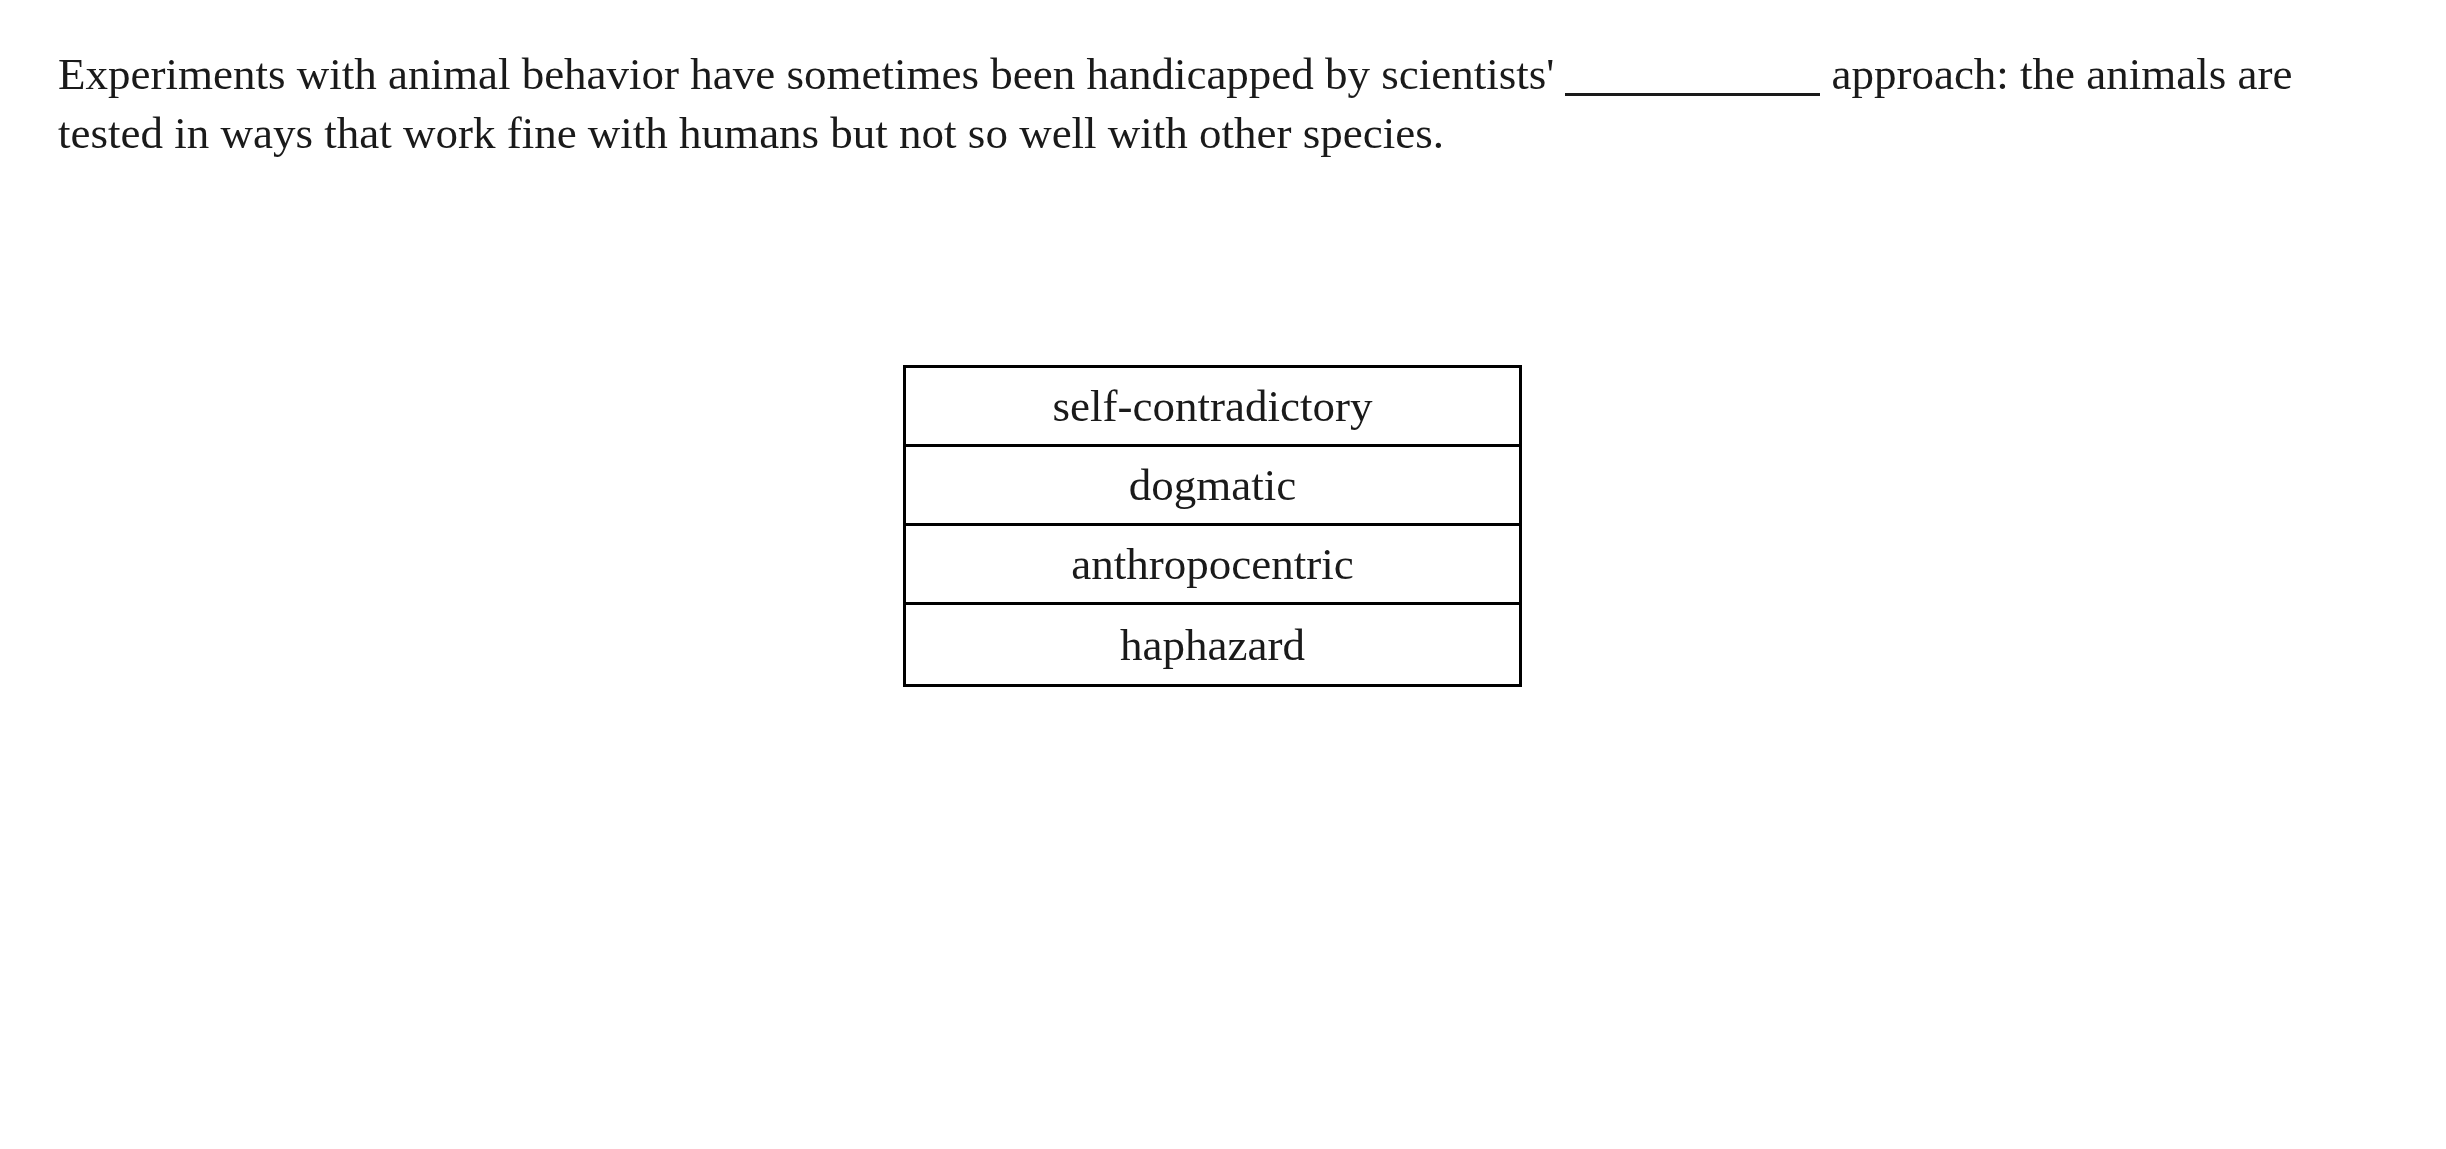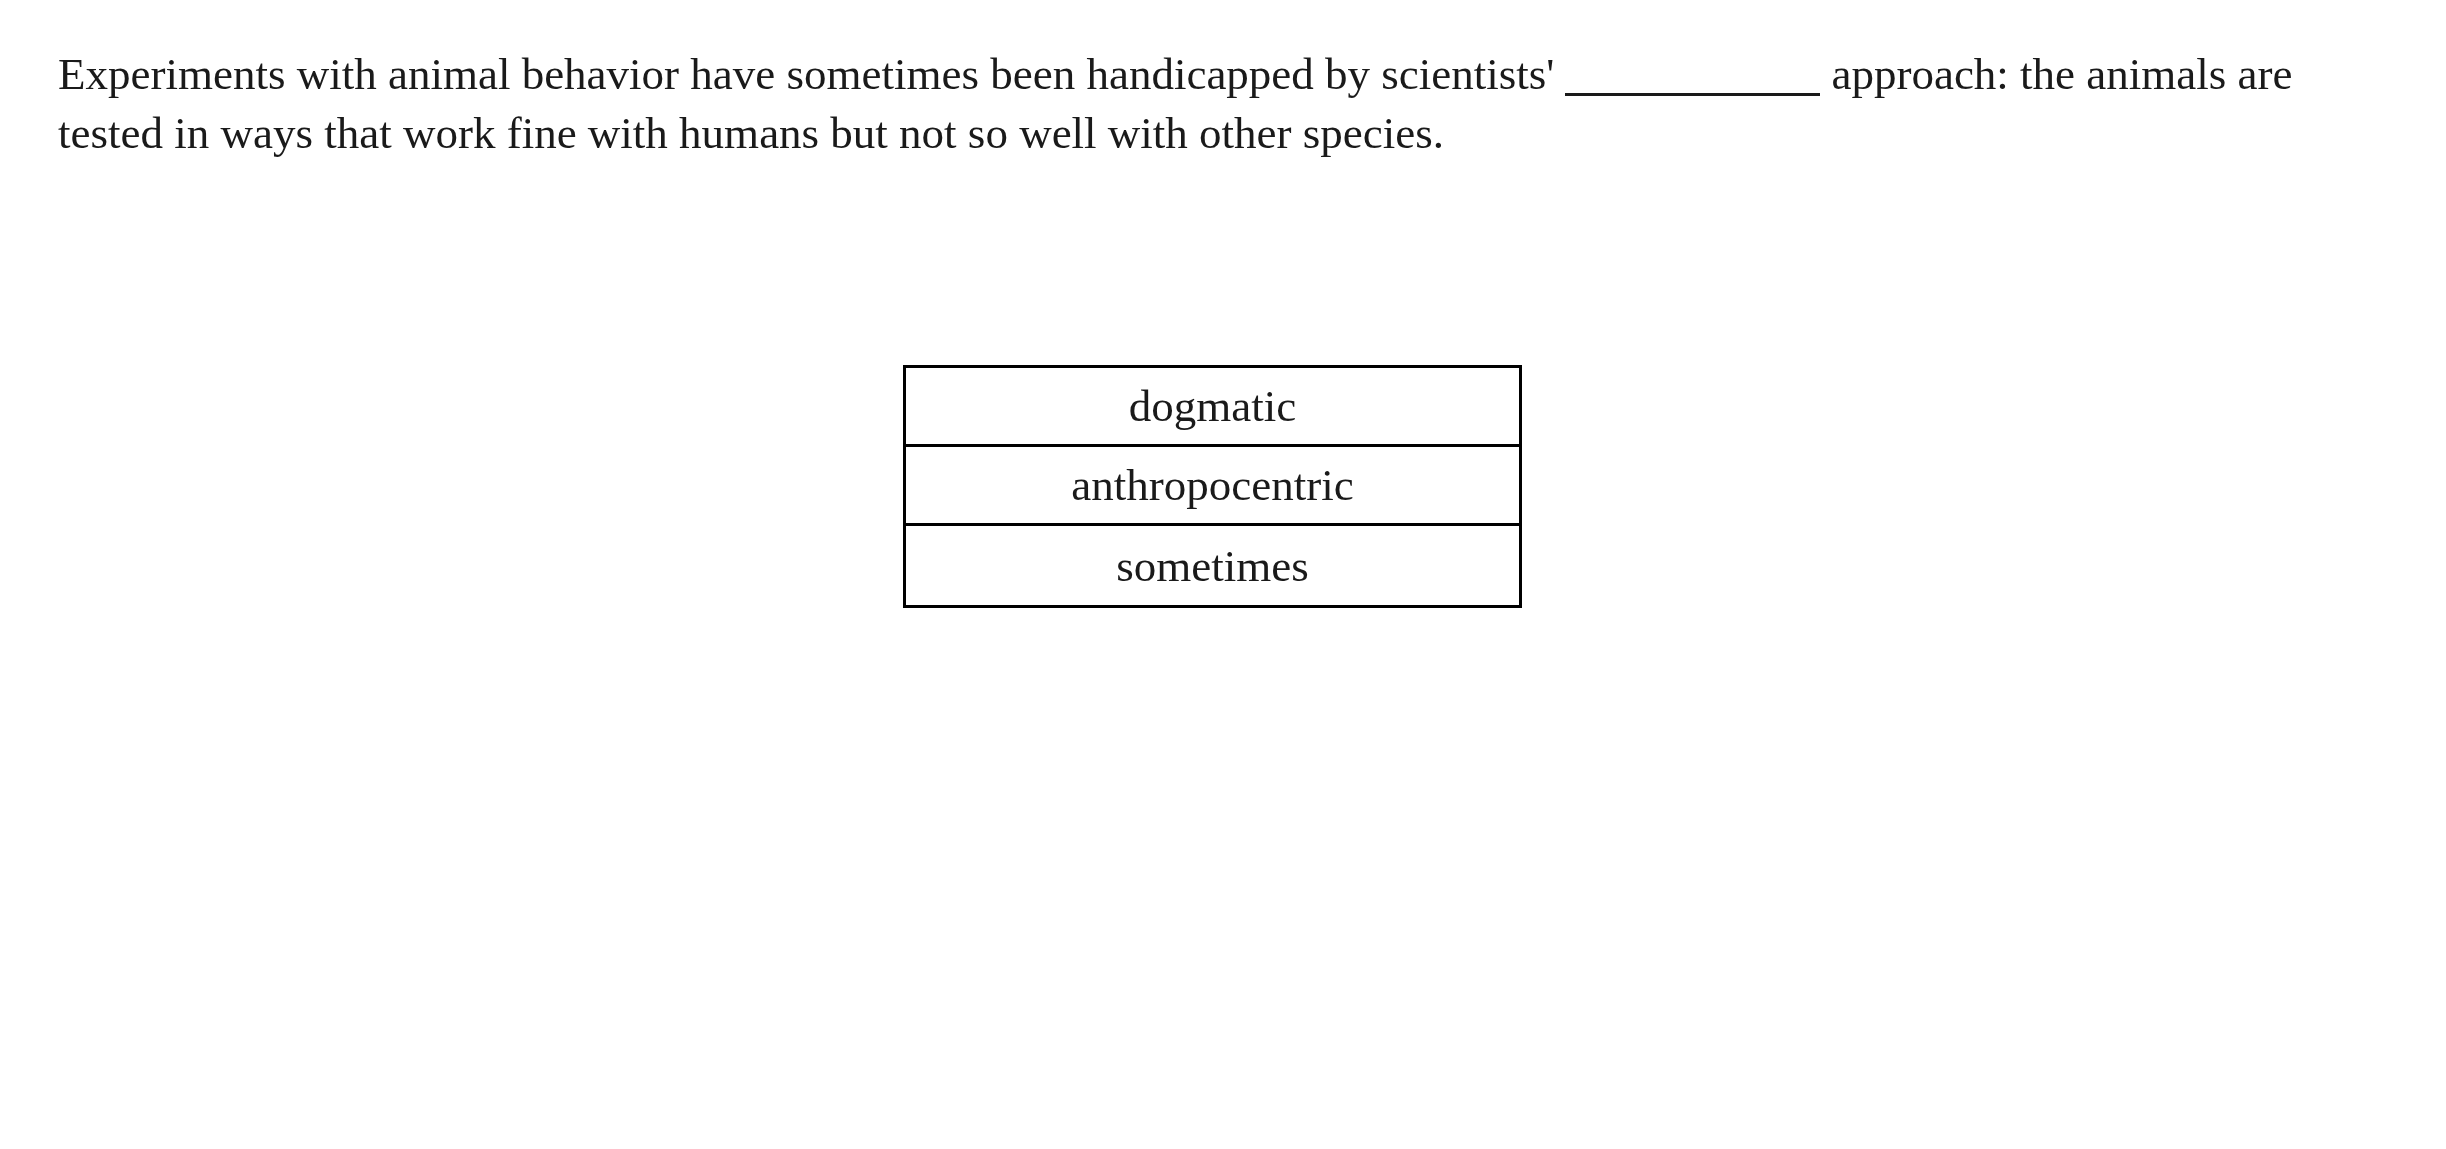--- a/index.html
+++ b/index.html
@@ -62,23 +62,26 @@
 <body>
 
 <div class="page">
 
   <div class="question">
     <span>Experiments with animal behavior have sometimes been handicapped by scientists'</span><span class="answer-blank"></span><span>approach: the animals are tested in ways that work fine with humans but not so well with other species.</span>
   </div>
 
   <div class="choices-table">
     <div class="choice-row">
+      <span>self-contradictory</span>
+    </div>
+    <div class="choice-row">
       <span>dogmatic</span>
     </div>
     <div class="choice-row">
       <span>anthropocentric</span>
     </div>
     <div class="choice-row">
-      <span>sometimes</span>
+      <span>haphazard</span>
     </div>
   </div>
 
 </div>
 
 </body></html>

